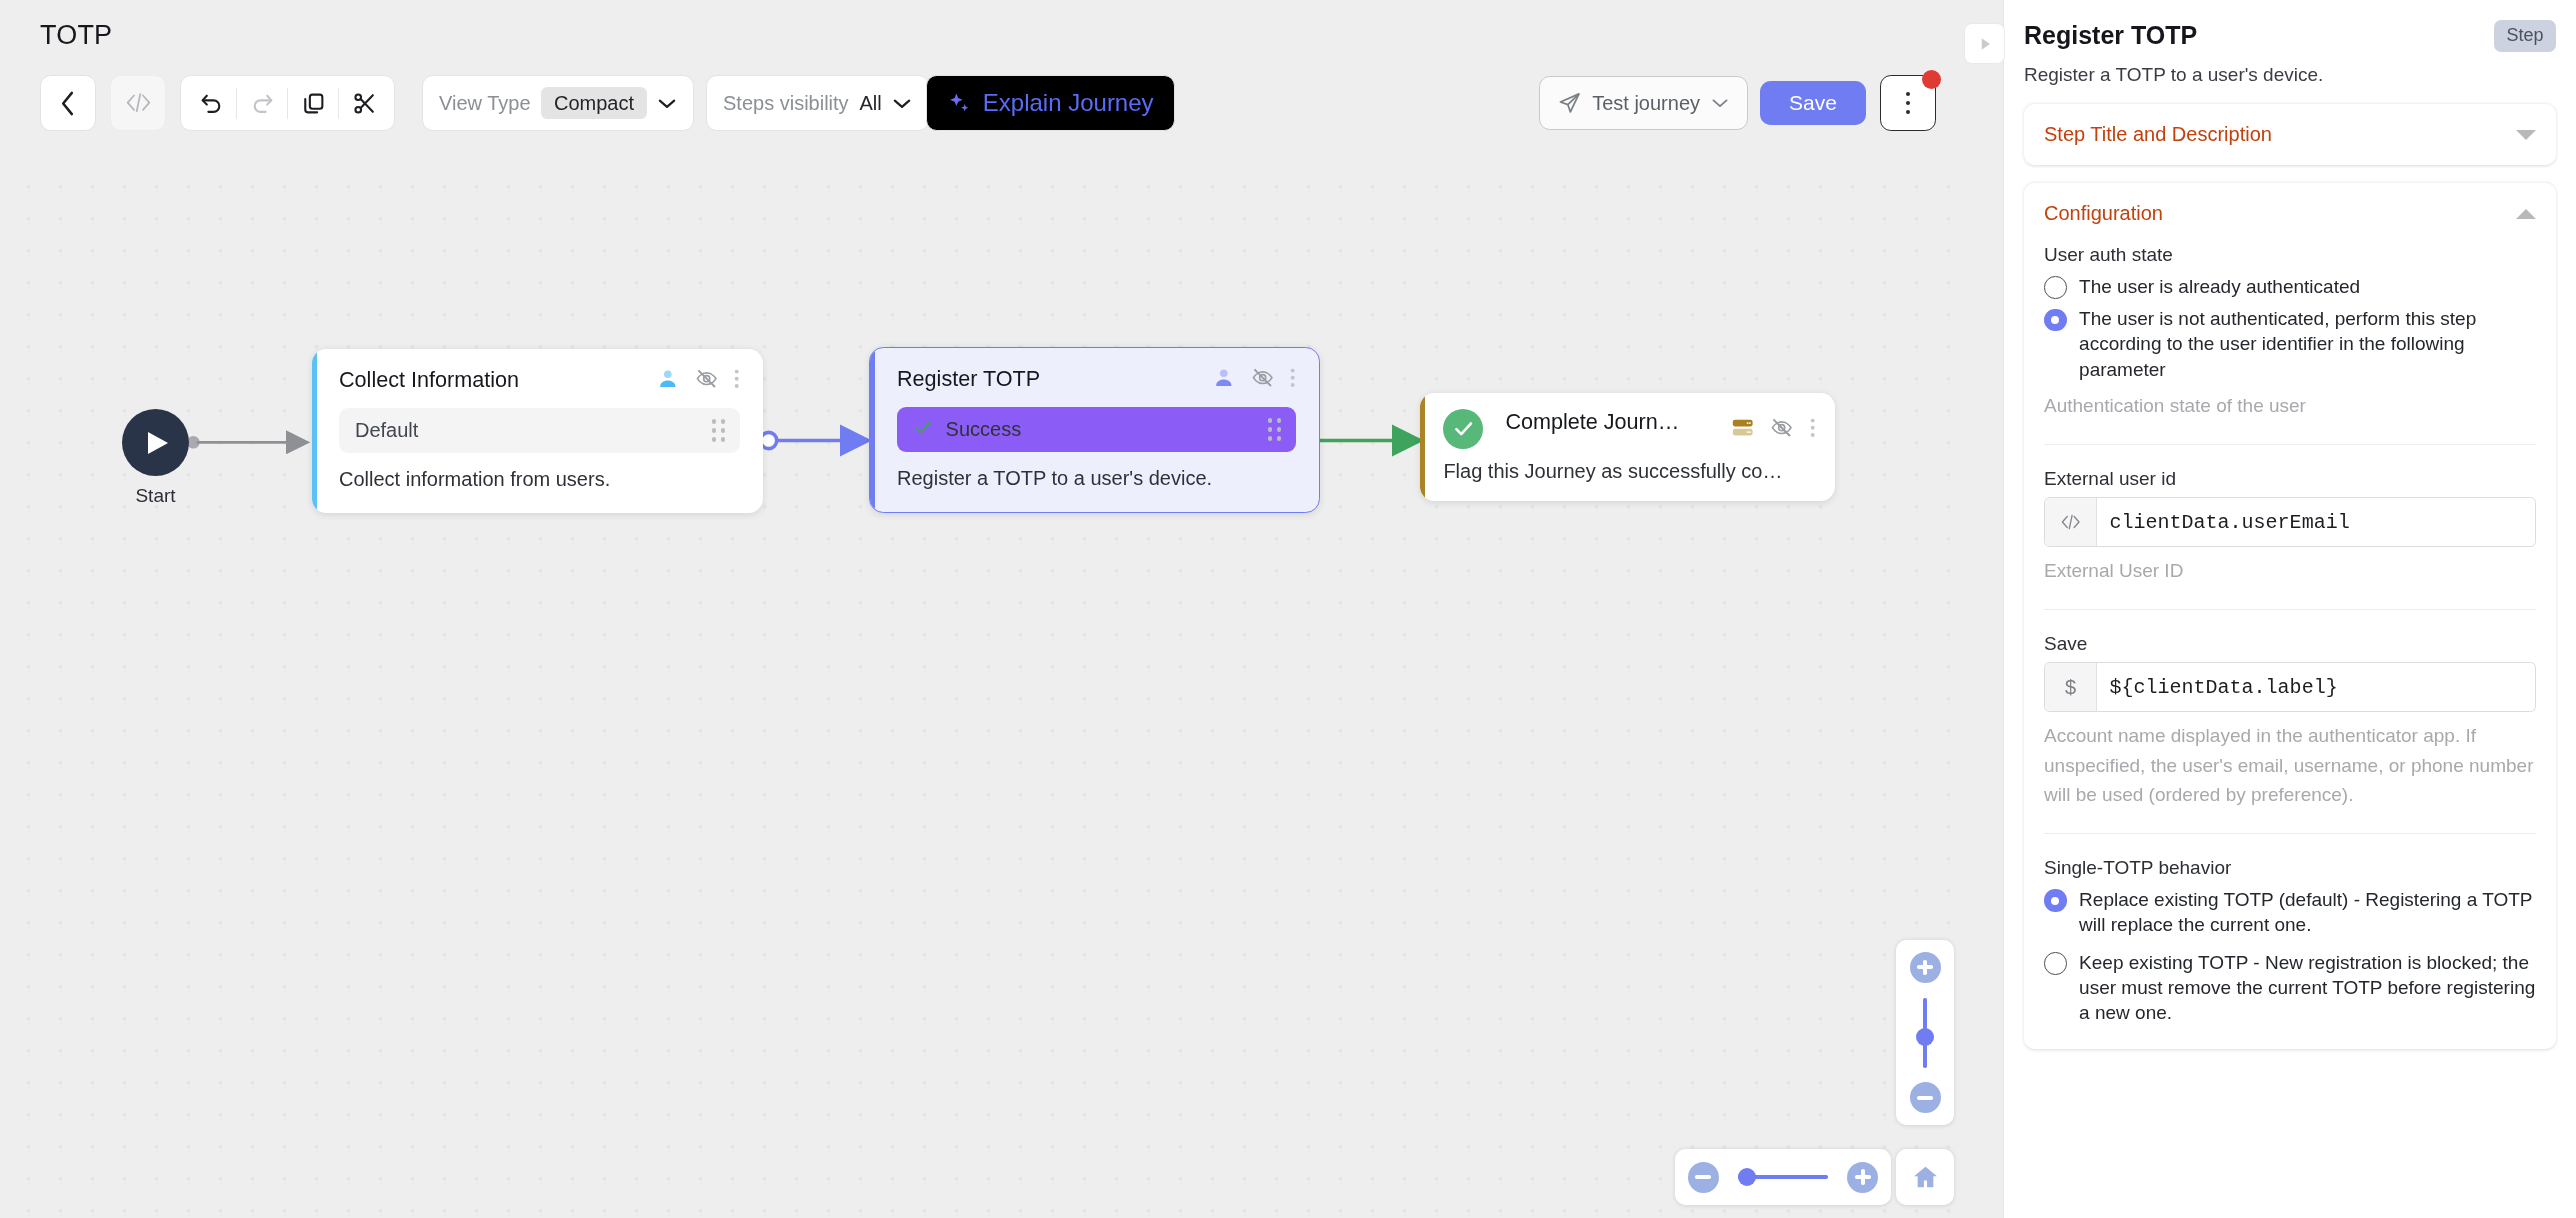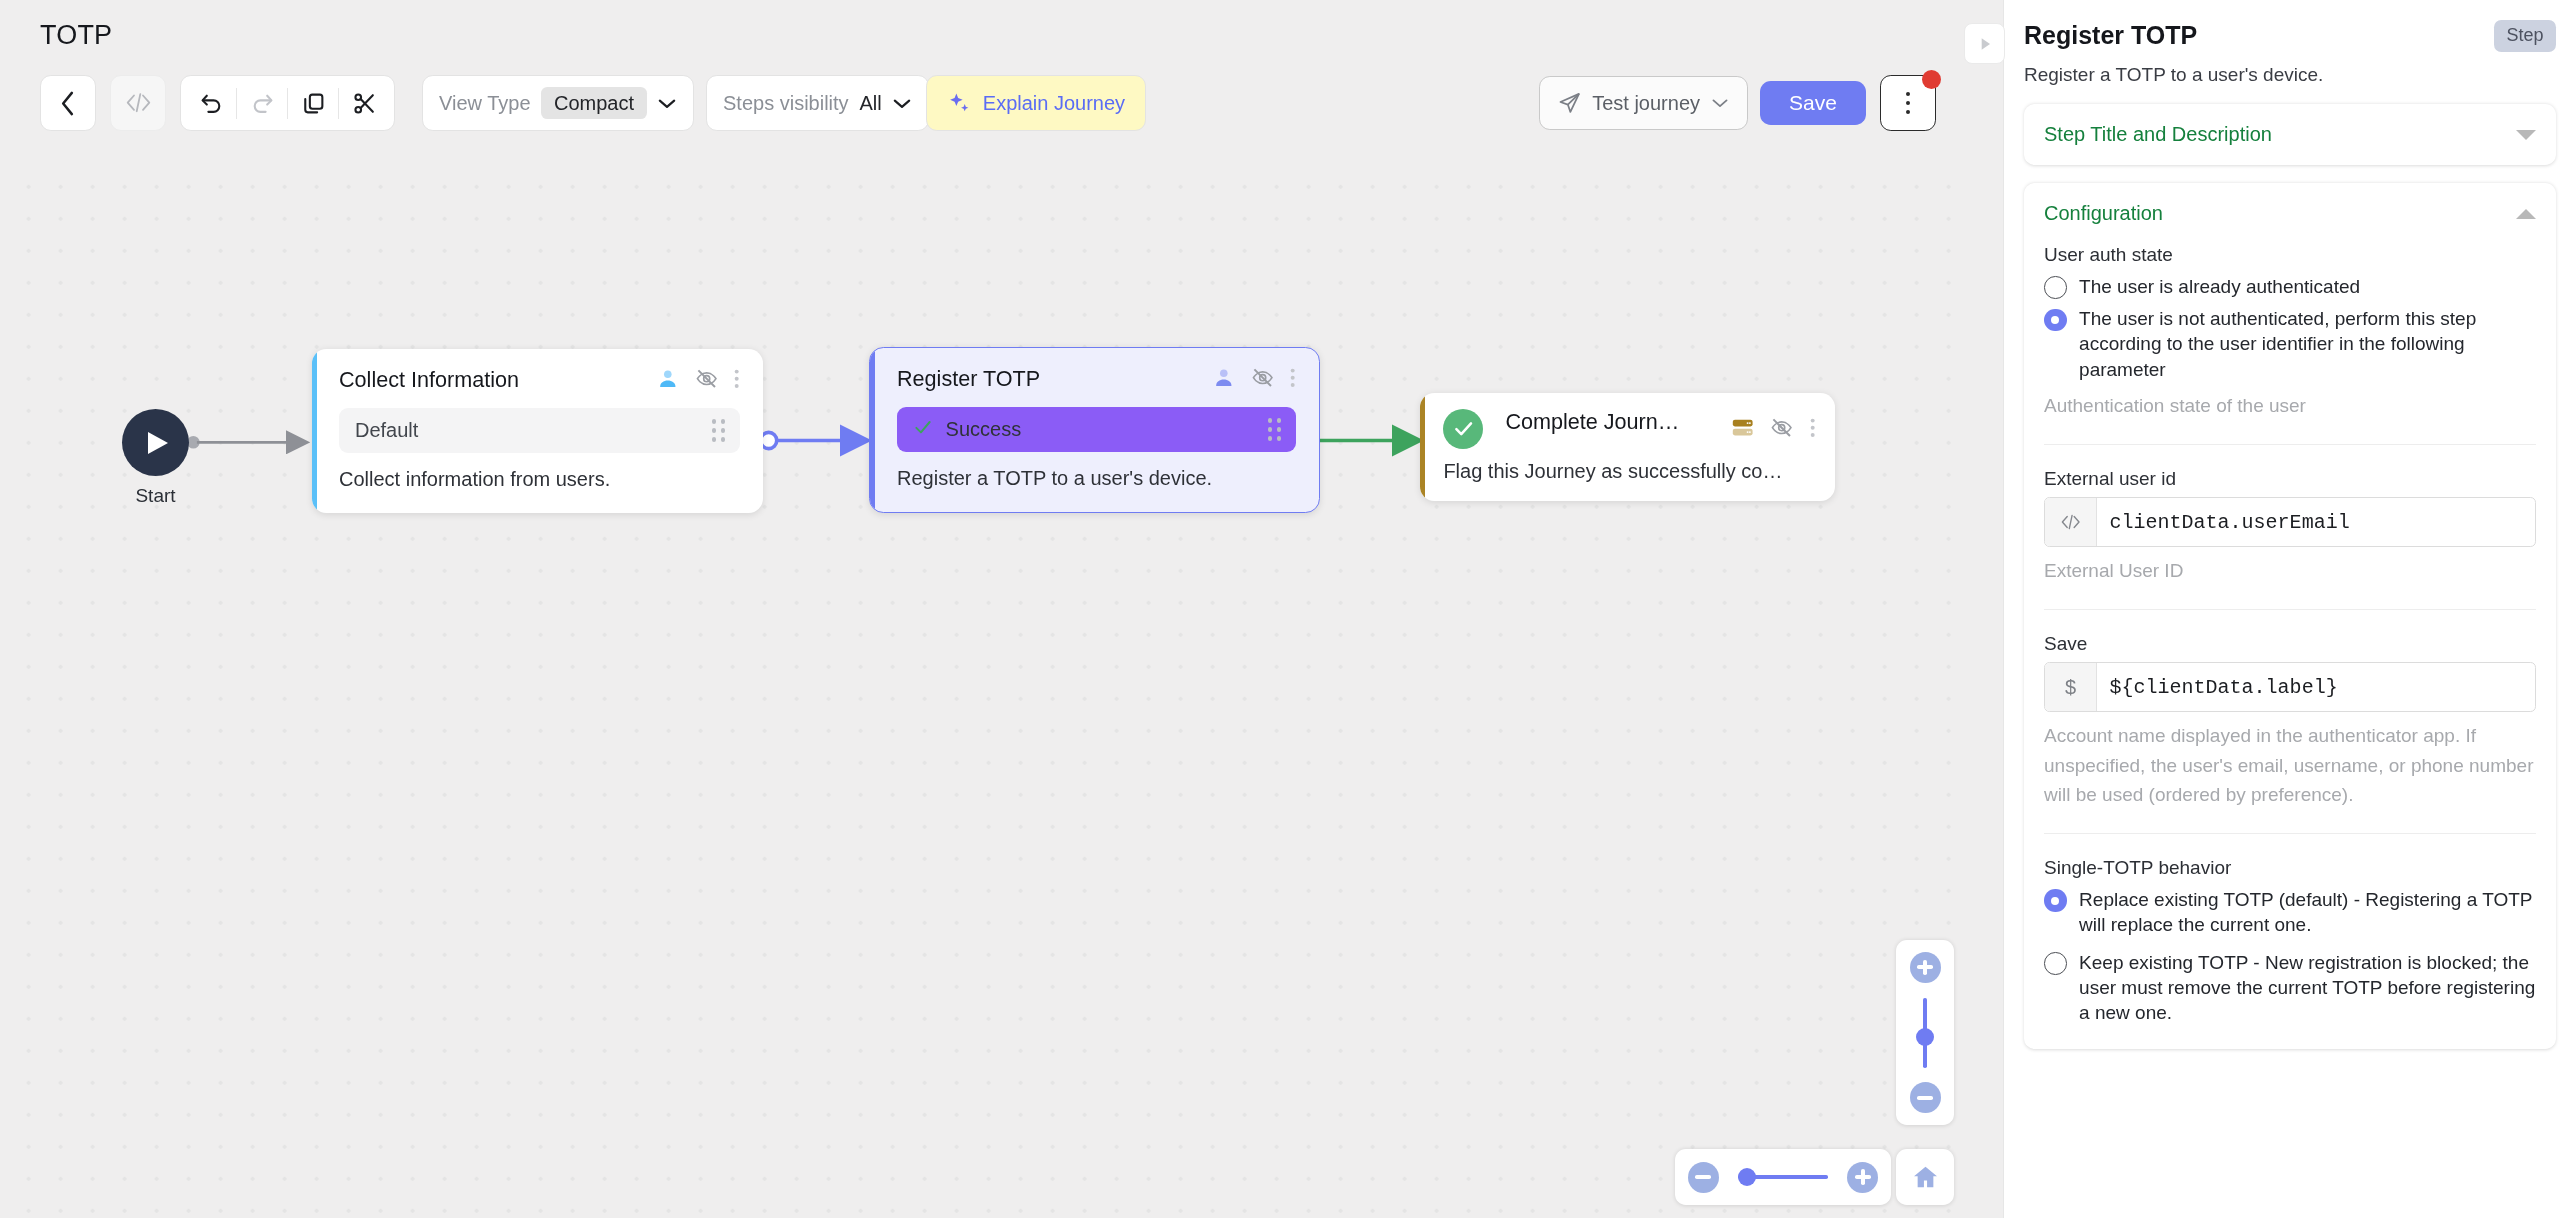--- a/index.html
+++ b/index.html
@@ -55,23 +55,23 @@
   .pill {
     height: 56px; border-radius: 10.8px; background: #ffffff; border: 0.9px solid #e3e3e3;
     display: flex; align-items: center; padding: 0 16px; gap: 10.8px; cursor: pointer;
     font-size: 20px;
   }
   .pill .plabel { color: #8b8f96; }
   .pill .pvalue { color: #232529; }
   .pill .pvalue.chip { background: #e4e4e4; border-radius: 6.3px; padding: 4.5px 12.6px; }
 
   .explain {
-    height: 56px; border-radius: 10.8px; background: #fef9c3; border: 0.9px solid #e3e3e3;
+    height: 56px; border-radius: 10.8px; background: #000000; border: 0.9px solid #e3e3e3;
     display: flex; align-items: center; padding: 0 20px; gap: 10.8px; cursor: pointer;
-    font-size: 20px; color: #5a6cf5;
+    font-size: 24px; color: #5a6cf5;
   }
 
   .testbtn {
     height: 54px; border-radius: 10.8px; background: #fbfbfb; border: 0.9px solid #c9c9c9;
     display: flex; align-items: center; padding: 0 18px; gap: 10.8px; cursor: pointer;
     font-size: 20px; color: #5b5f66;
   }
   .savebtn {
     height: 44px; min-width: 106px; border-radius: 10.8px; background: #6f7cf2; border: none;
     display: flex; align-items: center; justify-content: center; cursor: pointer;
@@ -197,21 +197,21 @@
     padding: 5.4px 12.6px; font-size: 18px;
   }
   #panel-desc { margin-top: 12.6px; font-size: 19px; color: #3a3d44; }
 
   .card {
     margin-top: 18px; background: #ffffff; border-radius: 10.8px;
     box-shadow: 0 0.9px 3.6px rgba(0,0,0,.14); 
   }
   .card-head {
     display: flex; align-items: center; justify-content: space-between;
-    padding: 19px 20px; font-size: 20px; color: #15803d; cursor: pointer;
+    padding: 19px 20px; font-size: 20px; color: #c2410c; cursor: pointer;
   }
   .caret { width: 0; height: 0; border-left: 10px solid transparent; border-right: 10px solid transparent; }
   .caret.down { border-top: 10.8px solid #b8b8b8; }
   .caret.up { border-bottom: 10.8px solid #b8b8b8; }
 
   .sect { padding: 0 20px; }
   .divider { height: 0.9px; background: #ededed; }
   .flabel { font-size: 19px; color: #2c2f35; margin-bottom: 7.2px; }
   .fhelp { font-size: 19px; color: #a7a9ad; margin-top: 9px; line-height: 1.55; }
 

